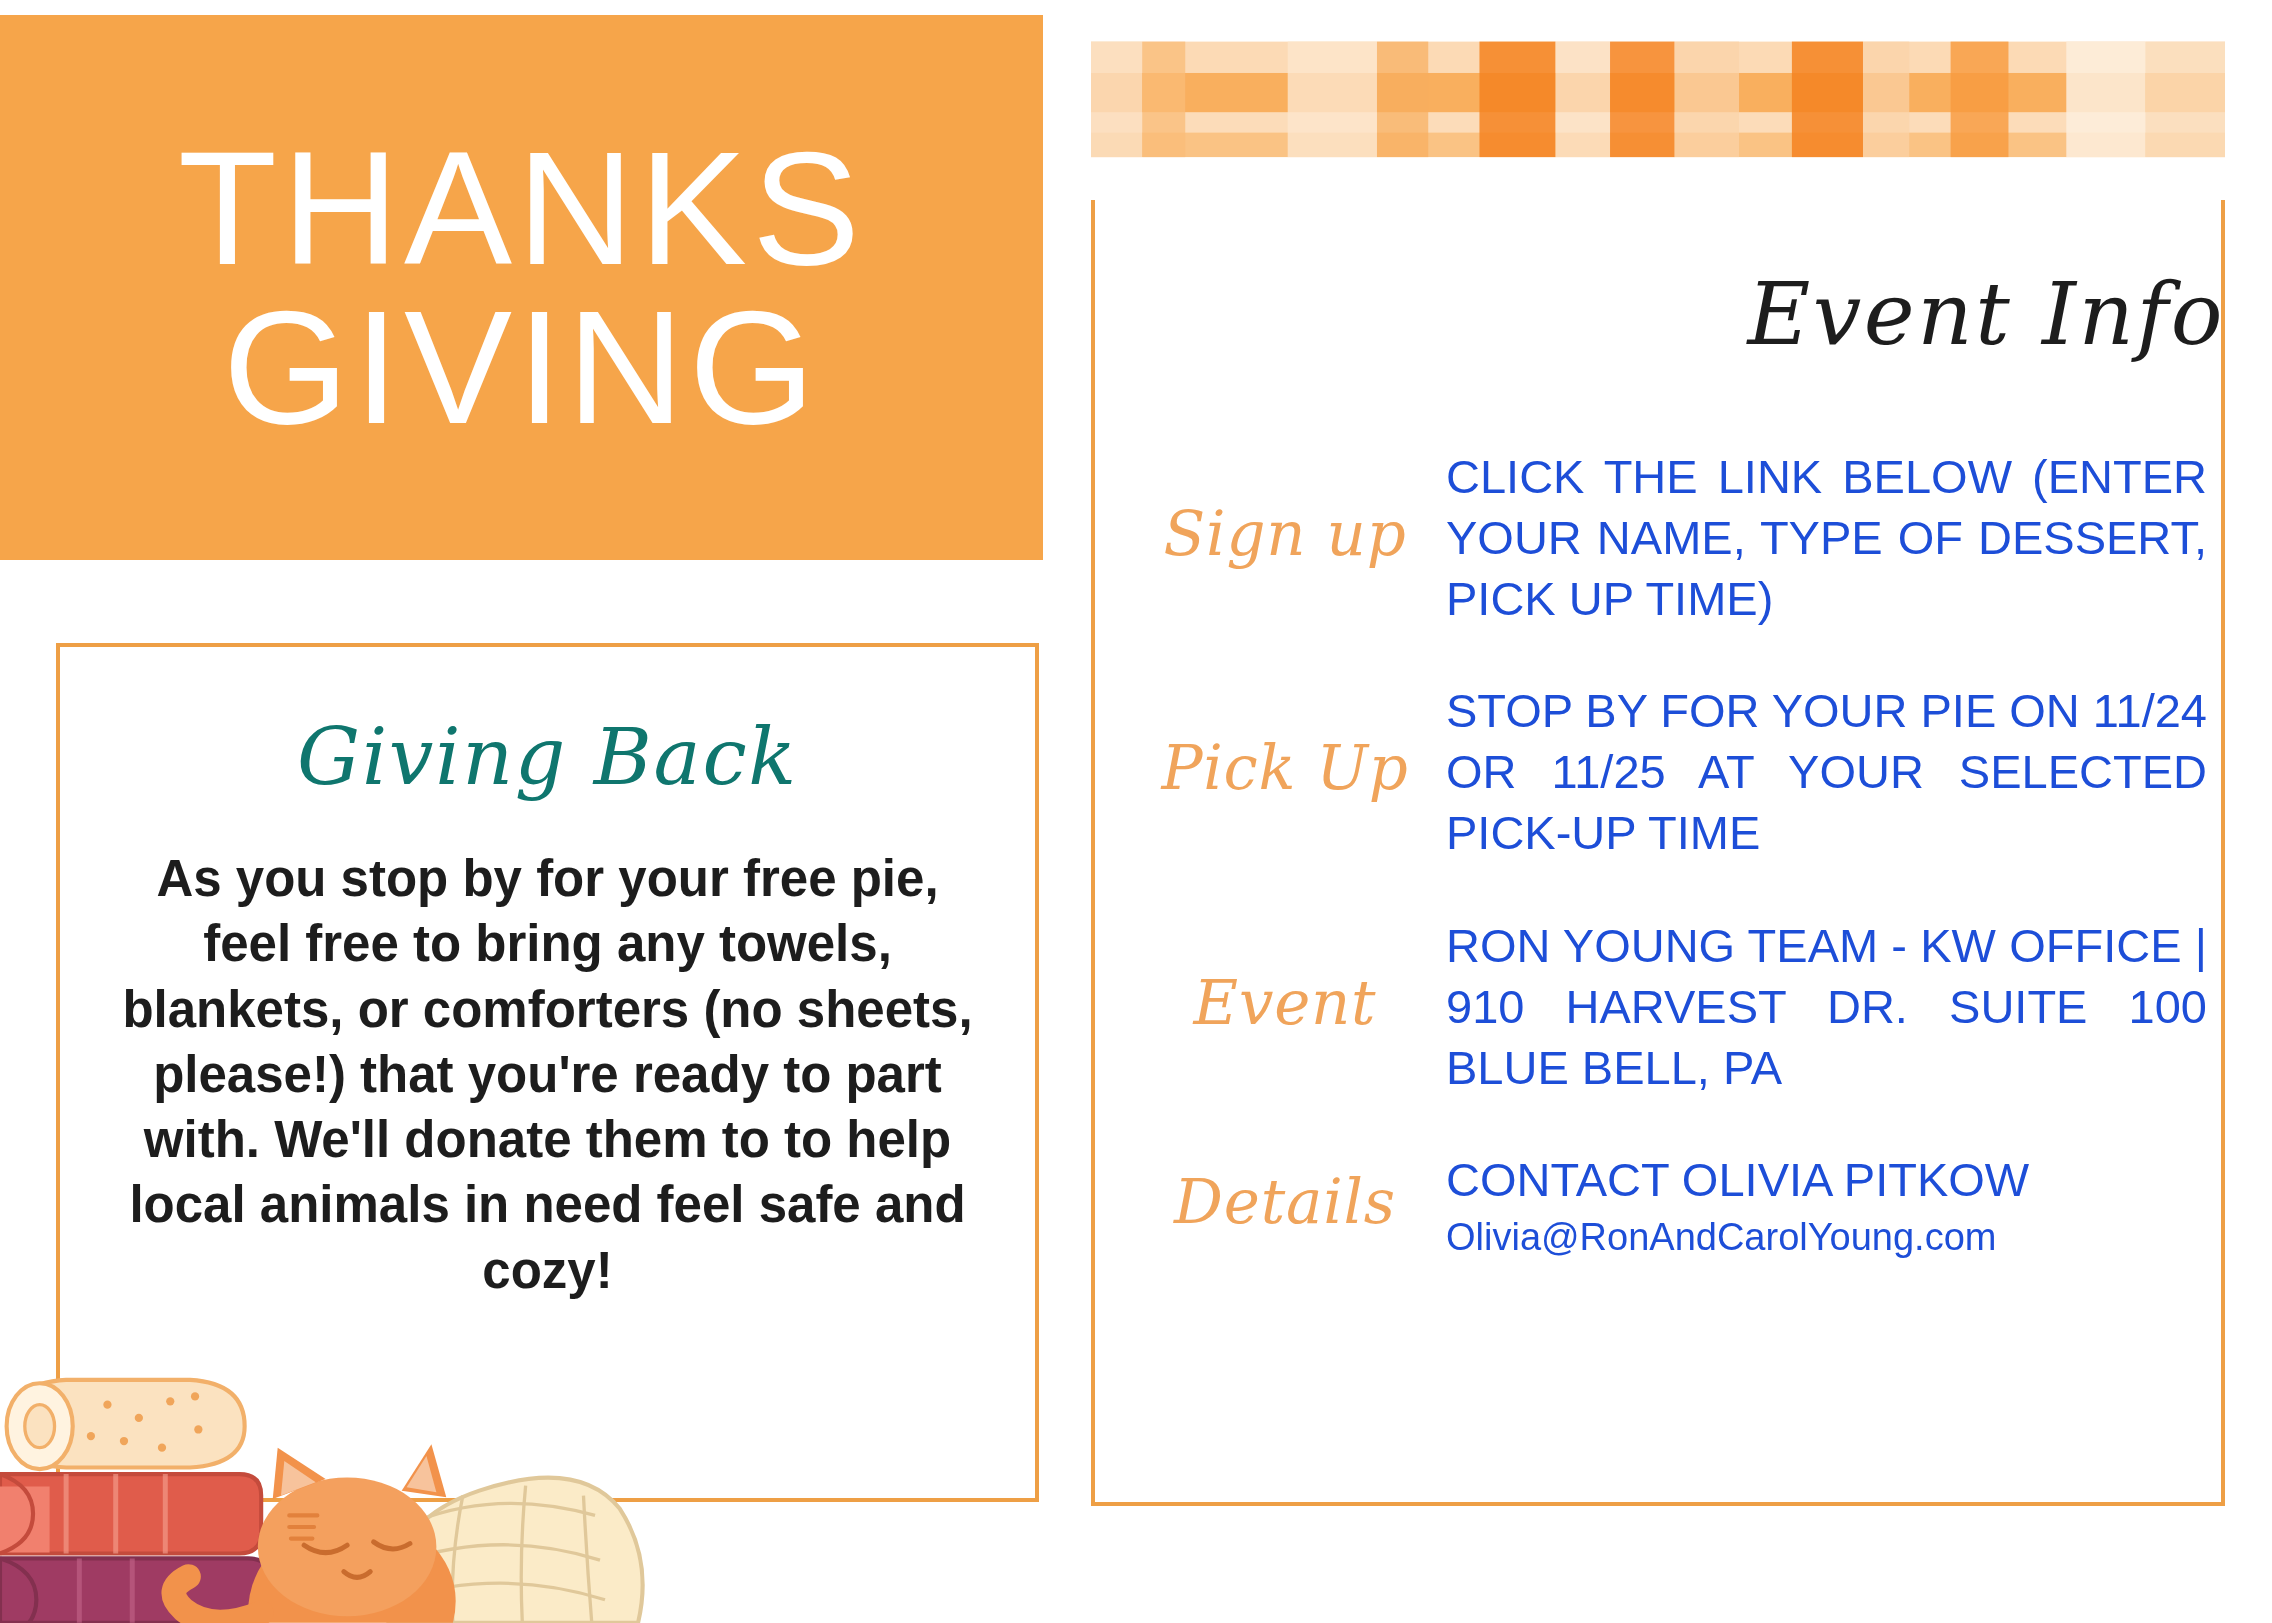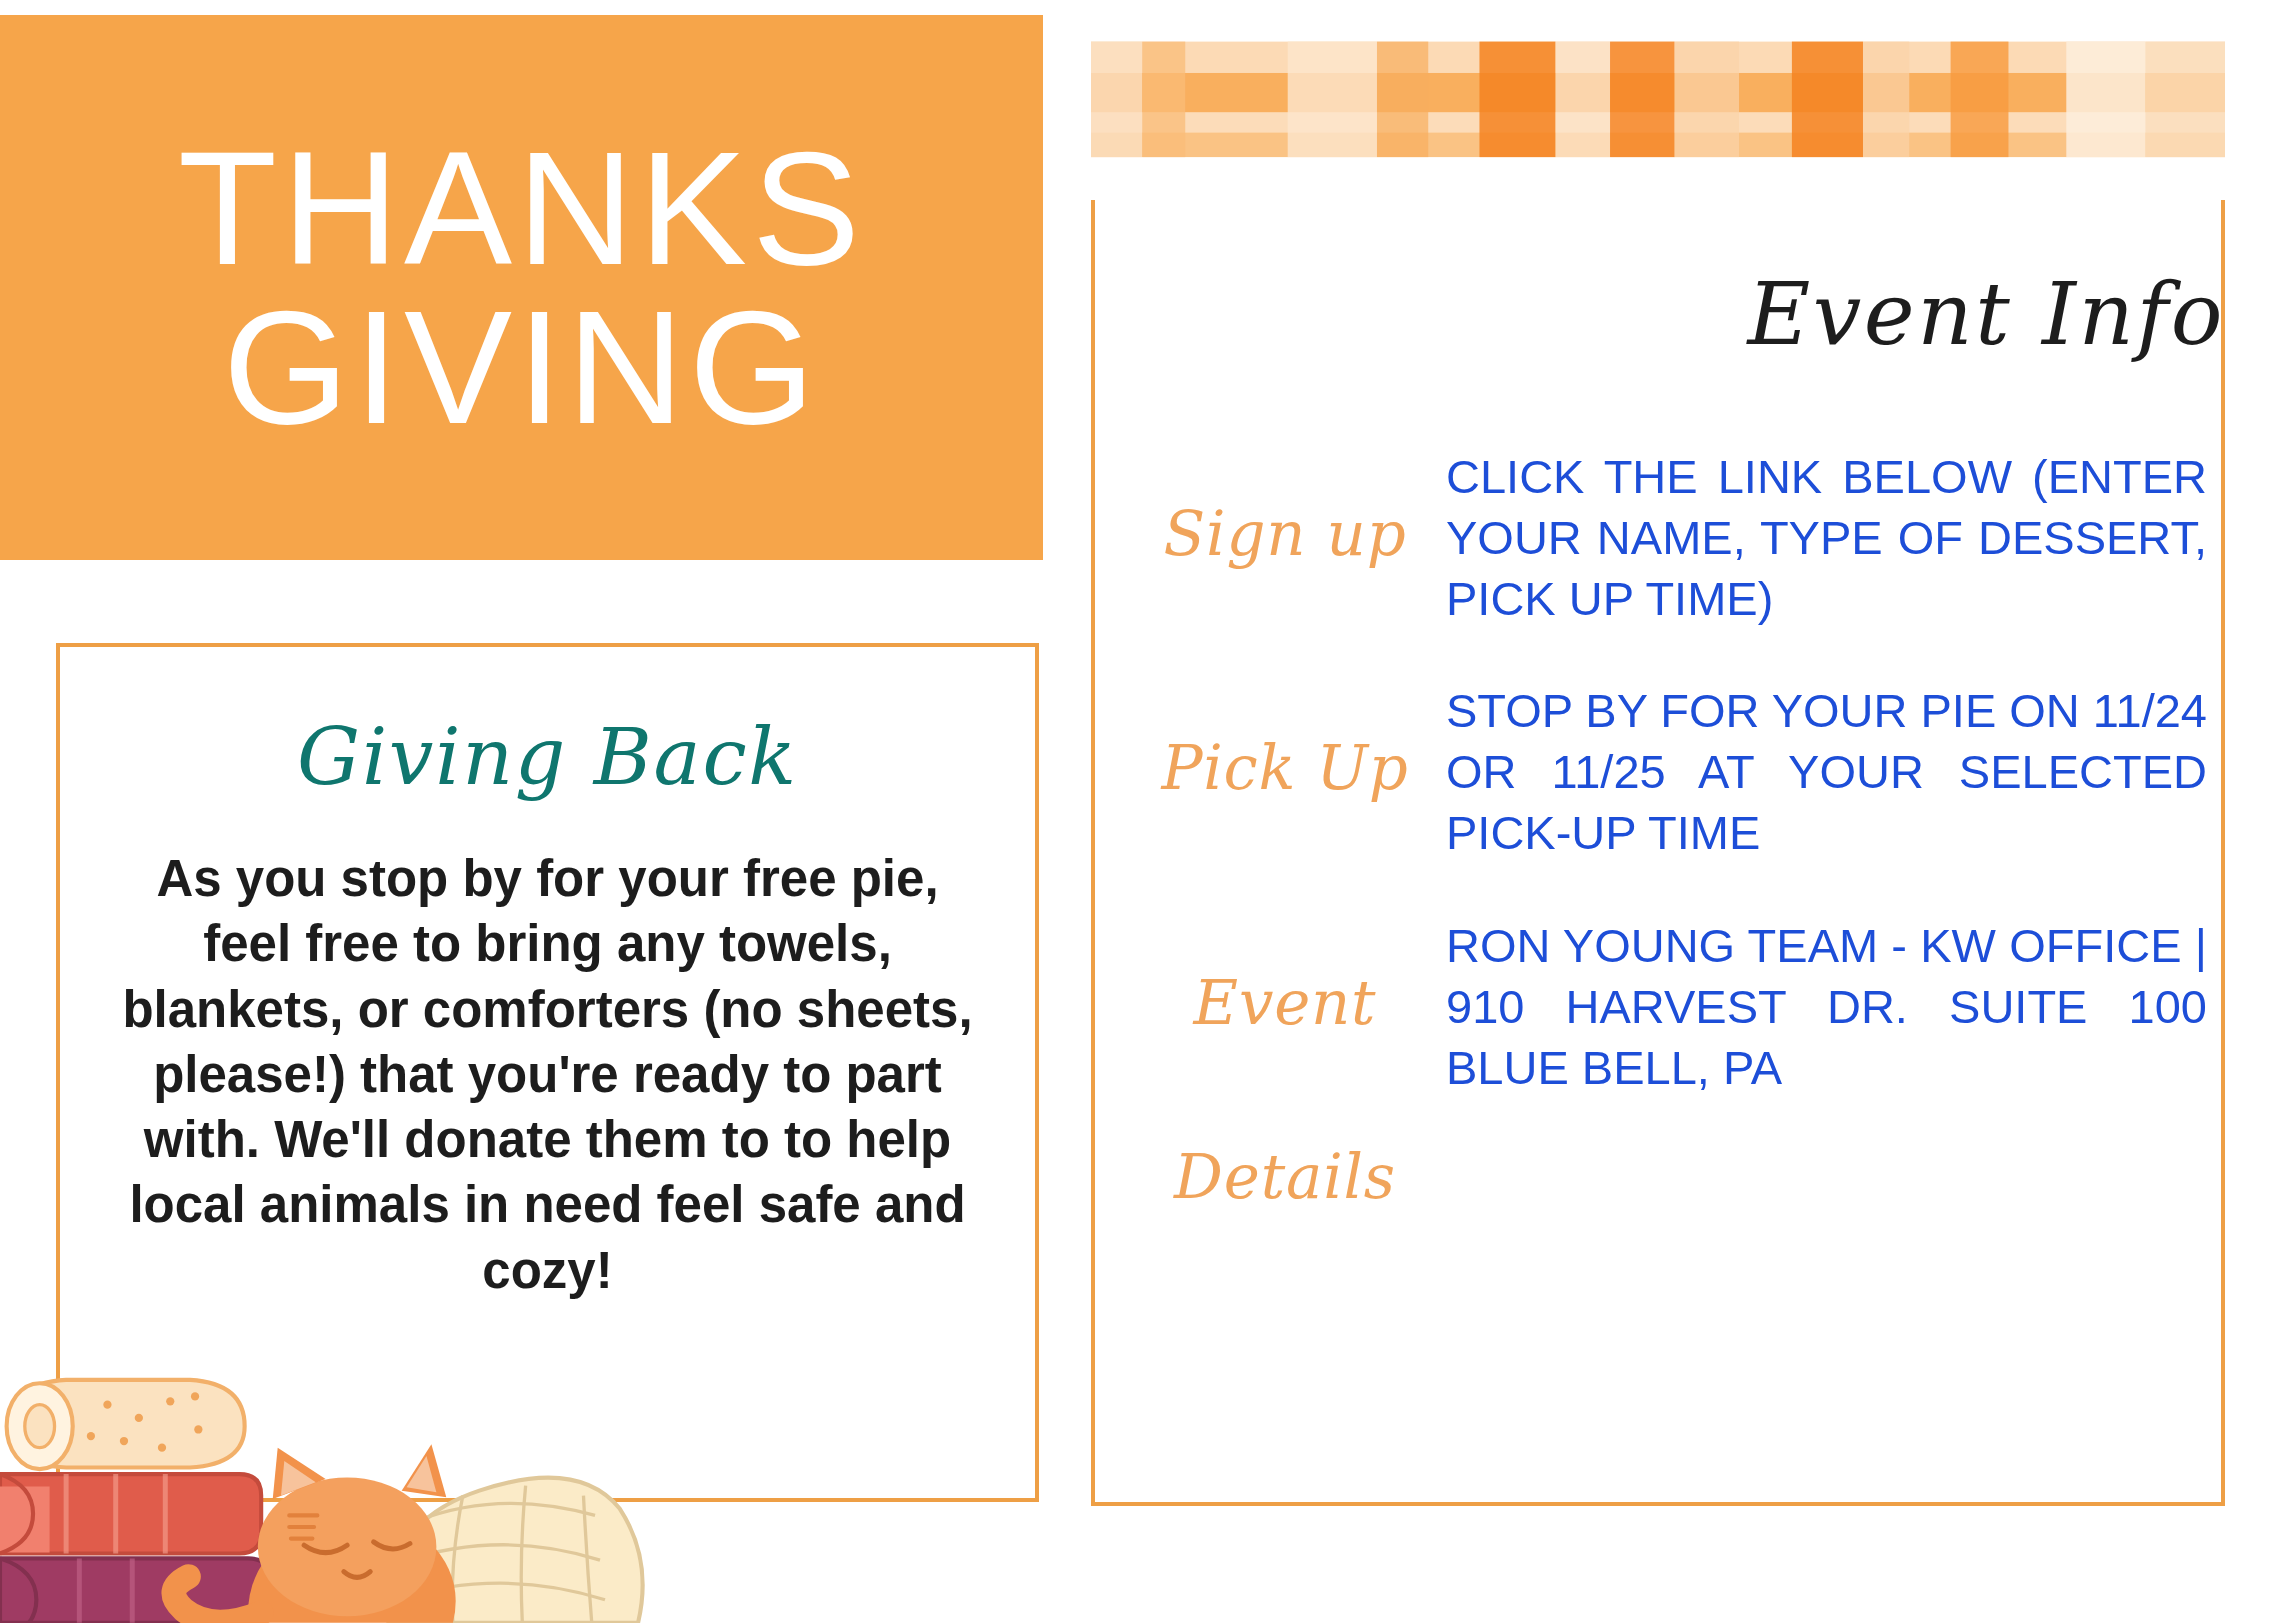--- a/index.html
+++ b/index.html
@@ -254,15 +254,19 @@
   <div class="row">
     <div class="row-label">Pick Up</div>
     <div class="row-text">STOP BY FOR YOUR PIE ON 11/24 OR 11/25 AT YOUR SELECTED PICK-UP TIME</div>
   </div>
   <div class="row">
     <div class="row-label">Event</div>
     <div class="row-text">RON YOUNG TEAM - KW OFFICE | 910 HARVEST DR. SUITE 100 BLUE BELL, PA</div>
   </div>
   <div class="row">
     <div class="row-label">Details</div>
+    <div class="row-text nojustify">
+      <span>CONTACT OLIVIA PITKOW</span>
+      <span class="small">Olivia@RonAndCarolYoung.com</span>
+    </div>
   </div>
 </div>
 
 
 </body></html>

